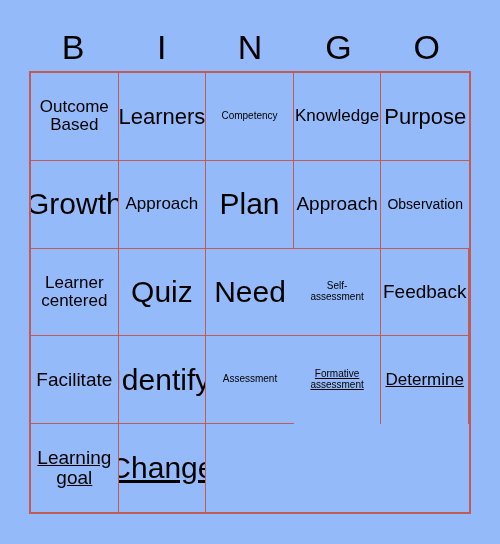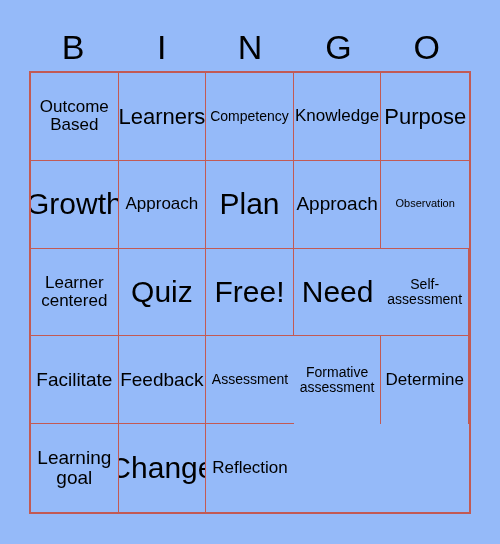--- a/index.html
+++ b/index.html
@@ -65,34 +65,34 @@
     border-bottom: 1px solid #c25a55;
     display: flex;
     align-items: center;
     justify-content: center;
     text-align: center;
     padding: 2px 3px;
     overflow: hidden;
     background: #95baf9;
   }
   .bingo-cell.col-last { border-right: none; }
-  .bingo-cell.row-last { border-bottom: none; }
+  .bingo-cell.row-last { border-bottom: none; text-decoration: underline; }
 
   .cell-text {
     display: block;
     color: #000000;
     line-height: 1.08;
     font-family: "Liberation Sans", sans-serif;
     word-break: normal;
     white-space: pre-line;
   }
 
   
-  .fs-xs   { font-size: 11px; }
-  .fs-sm   { font-size: 14px; }
+  .fs-xs   { font-size: 14px; }
+  .fs-sm   { font-size: 10px; }
   .fs-md   { font-size: 17px; }
   .fs-lg   { font-size: 19px; }
   .fs-xl   { font-size: 22px; }
   .fs-xxl  { font-size: 30px; }
 </style>
 </head>
 <body>
 
 <div id="card">
 
@@ -136,51 +136,48 @@
       <div class="bingo-cell col-last">
         <span class="cell-text fs-xs">Observation</span>
       </div>
       <div class="bingo-cell">
         <span class="cell-text fs-md">Learner
 centered</span>
       </div>
       <div class="bingo-cell">
         <span class="cell-text fs-xxl">Quiz</span>
       </div>
-      <div class="bingo-cell">
-        <span class="cell-text fs-xxl">Free!</span>
-      </div>
       <div class="bingo-cell col-last">
         <span class="cell-text fs-xxl">Need</span>
       </div>
       <div class="bingo-cell">
         <span class="cell-text fs-sm">Self-
 assessment</span>
       </div>
       <div class="bingo-cell">
+        <span class="cell-text fs-lg">Feedback</span>
+      </div>
+      <div class="bingo-cell">
         <span class="cell-text fs-lg">Facilitate</span>
       </div>
       <div class="bingo-cell">
-        <span class="cell-text fs-lg">Feedback</span>
+        <span class="cell-text fs-xxl">Identify</span>
       </div>
       <div class="bingo-cell col-last">
         <span class="cell-text fs-sm">Assessment</span>
       </div>
       <div class="bingo-cell row-last">
         <span class="cell-text fs-sm">Formative
 assessment</span>
       </div>
       <div class="bingo-cell row-last">
         <span class="cell-text fs-md">Determine</span>
       </div>
       <div class="bingo-cell row-last">
         <span class="cell-text fs-lg">Learning
 goal</span>
       </div>
       <div class="bingo-cell row-last">
         <span class="cell-text fs-xxl">Change</span>
       </div>
-      <div class="bingo-cell col-last row-last">
-        <span class="cell-text fs-md">Reflection</span>
-      </div>
     </div>
 
 </div>
 
 </body></html>

